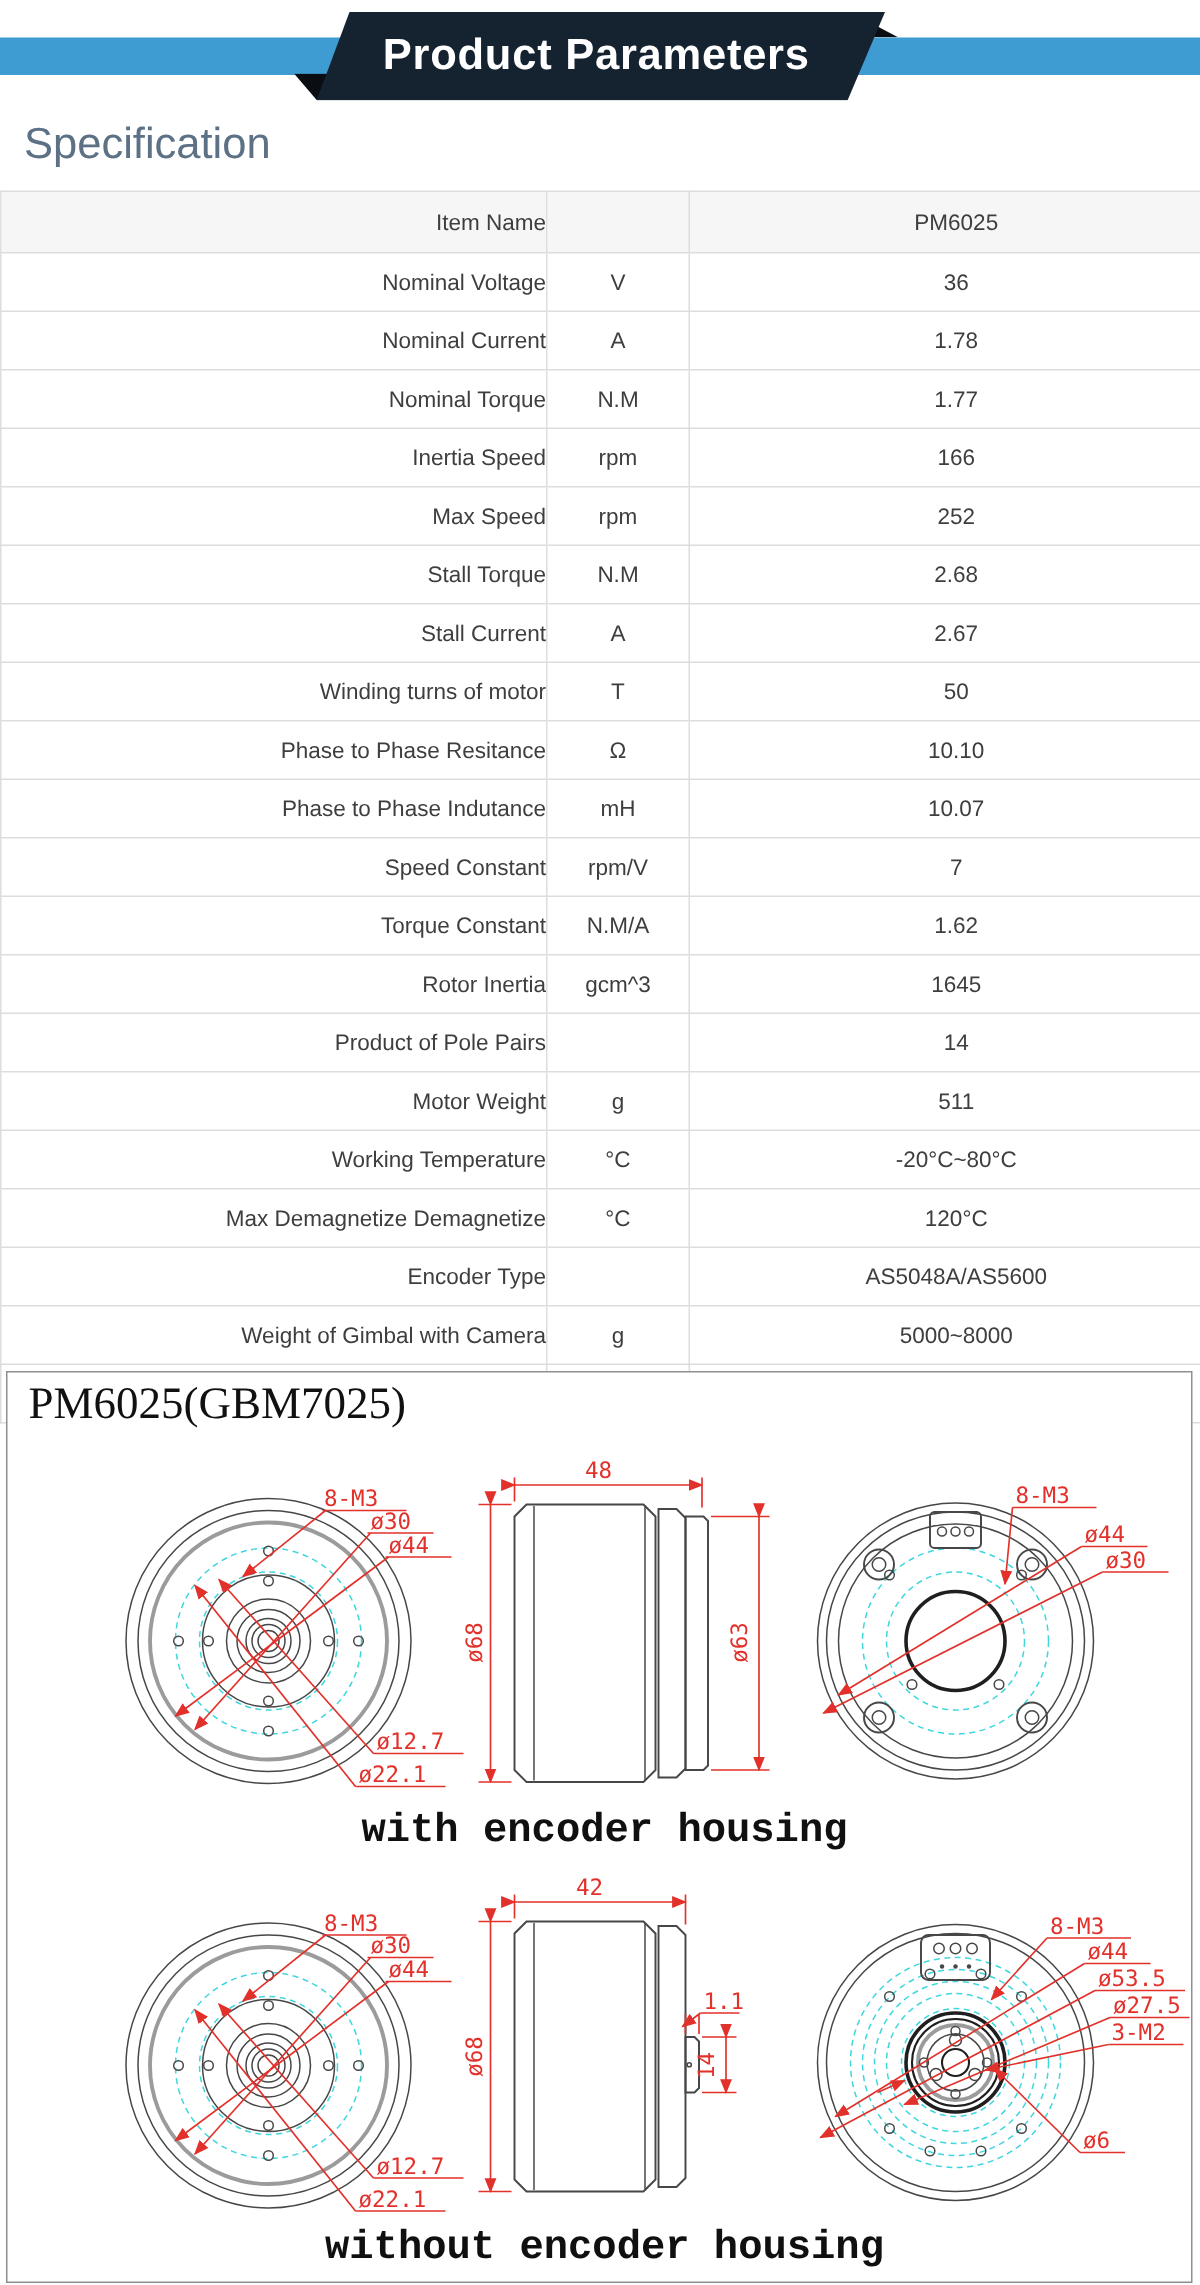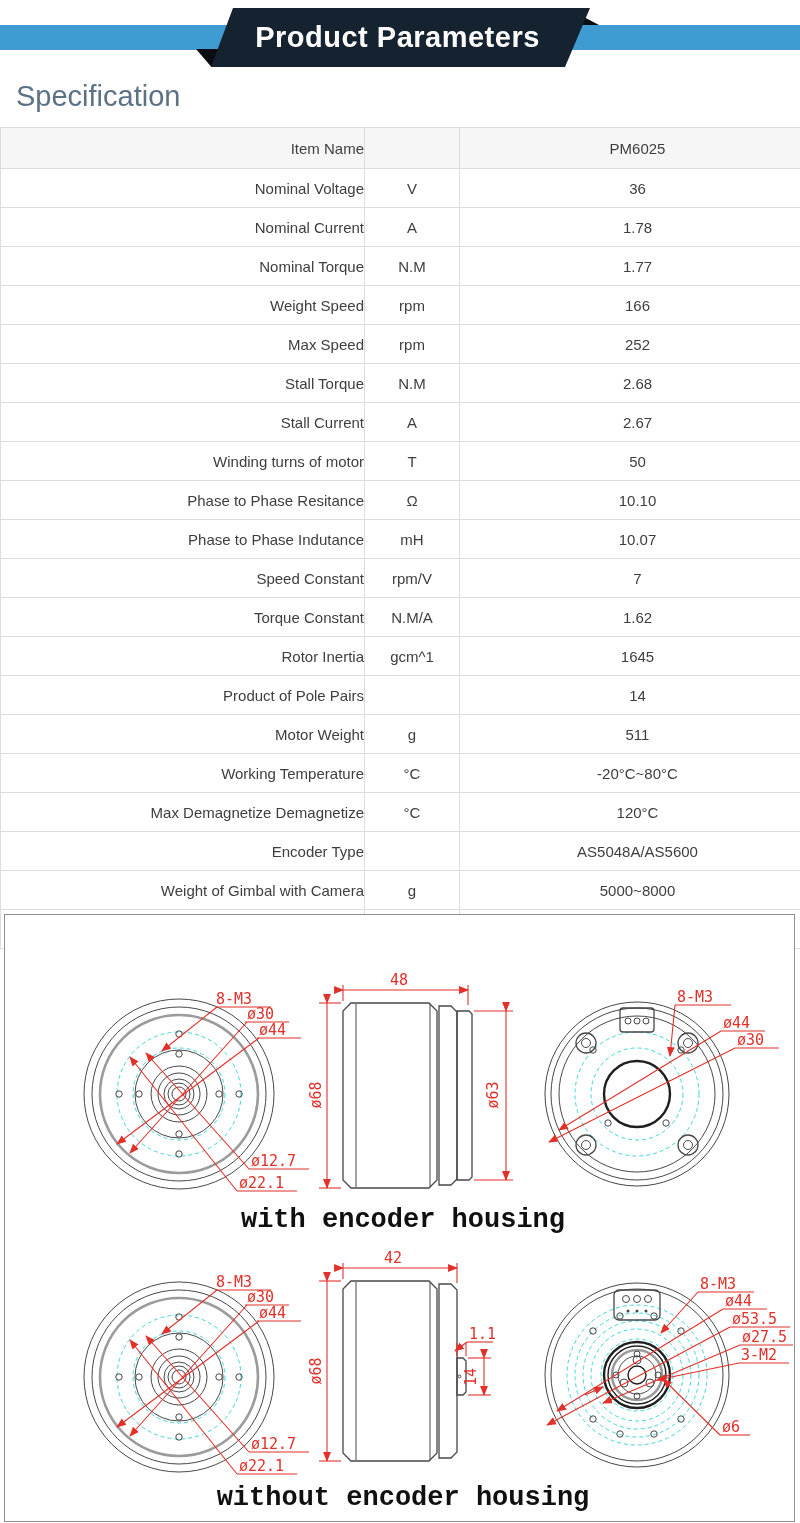--- a/index.html
+++ b/index.html
@@ -80,21 +80,21 @@
           <td class="col-item">Nominal Current</td>
           <td class="col-unit">A</td>
           <td class="col-value">1.78</td>
         </tr>
         <tr>
           <td class="col-item">Nominal Torque</td>
           <td class="col-unit">N.M</td>
           <td class="col-value">1.77</td>
         </tr>
         <tr>
-          <td class="col-item">Weight Speed</td>
+          <td class="col-item">Inertia Speed</td>
           <td class="col-unit">rpm</td>
           <td class="col-value">166</td>
         </tr>
         <tr>
           <td class="col-item">Max Speed</td>
           <td class="col-unit">rpm</td>
           <td class="col-value">252</td>
         </tr>
         <tr>
           <td class="col-item">Stall Torque</td>
@@ -126,21 +126,21 @@
           <td class="col-unit">rpm/V</td>
           <td class="col-value">7</td>
         </tr>
         <tr>
           <td class="col-item">Torque Constant</td>
           <td class="col-unit">N.M/A</td>
           <td class="col-value">1.62</td>
         </tr>
         <tr>
           <td class="col-item">Rotor Inertia</td>
-          <td class="col-unit">gcm^1</td>
+          <td class="col-unit">gcm^3</td>
           <td class="col-value">1645</td>
         </tr>
         <tr>
           <td class="col-item">Product of Pole Pairs</td>
           <td class="col-unit"></td>
           <td class="col-value">14</td>
         </tr>
         <tr>
           <td class="col-item">Motor Weight</td>
           <td class="col-unit">g</td>
@@ -169,20 +169,21 @@
         <tr>
           <td class="col-item">Encoder Connector</td>
           <td class="col-unit"></td>
           <td class="col-value">PWM (standard)/ SPI (optional)</td>
         </tr>
       </tbody>
   </table>
 </div>
 
 <div class="drawing-box">
+  <div class="drawing-title">PM6025(GBM7025)</div>
 
   <svg class="draw" width="789" height="604" viewBox="0 0 789 604">
     <defs>
       <marker id="arr" viewBox="0 0 10 10" refX="9" refY="5" markerWidth="9" markerHeight="9" orient="auto">
         <path d="M0 1 L10 5 L0 9 z" fill="#e2302a"></path>
       </marker>
 
       <g id="fv">
         <circle class="thin" r="95"></circle>
           <circle class="thin" r="87"></circle>

